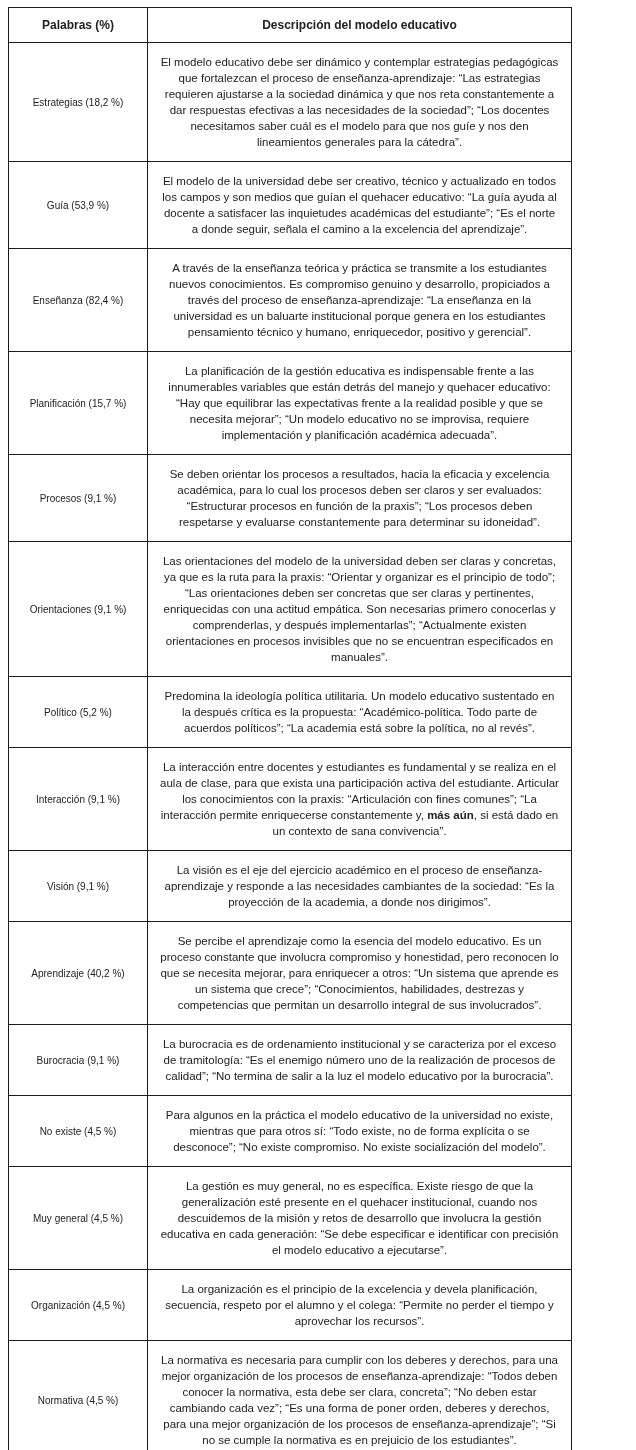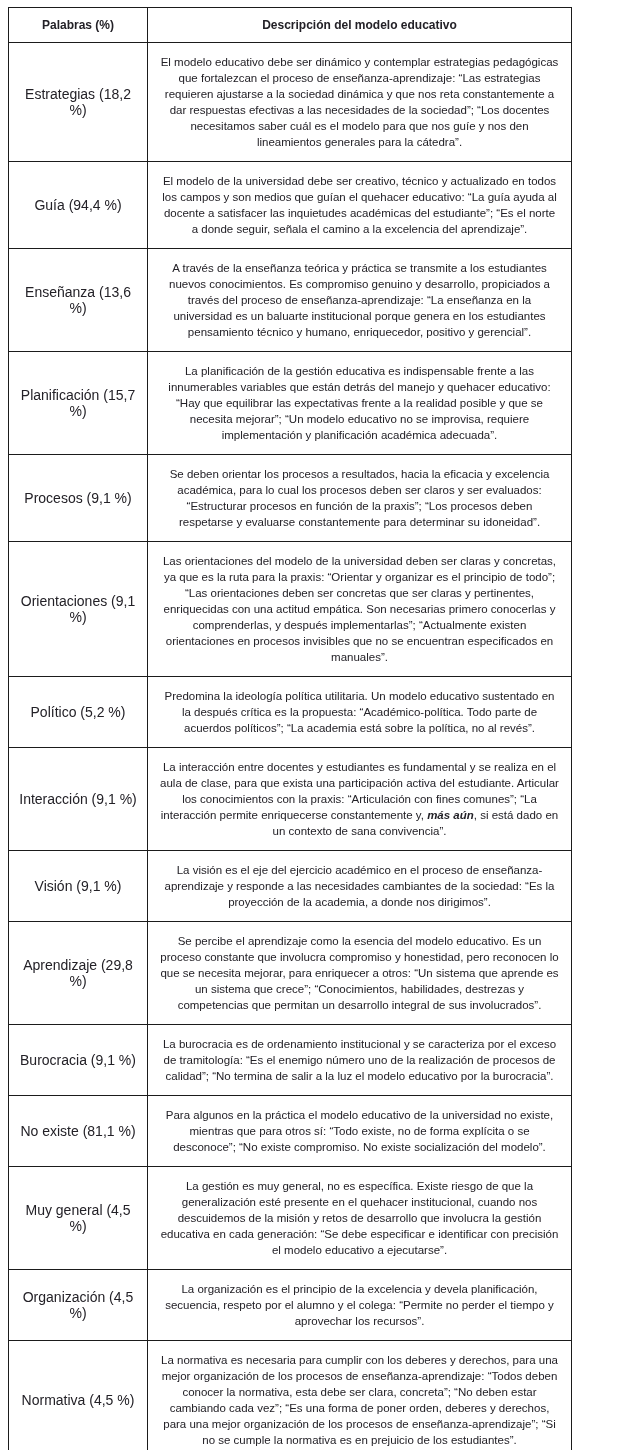--- a/index.html
+++ b/index.html
@@ -31,34 +31,33 @@
   th.hdr {
     font-size: 12px;
     font-weight: bold;
     text-align: center;
     padding: 10px 4px;
     color: #232127;
   }
   col.word-col { width: 139px; }
   td.word {
     text-align: center;
-    font-size: 14px;
+    font-size: 10px;
     padding: 8px 6px;
     color: #232127;
   }
   td.desc {
     font-size: 11.5px;
     line-height: 16px;
     text-align: center;
     padding: 11px 12px;
     color: #232127;
   }
   .emph {
     font-weight: bold;
-    font-style: italic;
   }
 </style>
 </head>
 <body>
 
 <div class="page">
   <table class="desc-table">
     <colgroup>
       <col class="word-col">
       <col>
@@ -68,25 +67,25 @@
         <th class="hdr">Palabras (%)</th>
         <th class="hdr">Descripción del modelo educativo</th>
       </tr>
     </thead>
     <tbody>
       <tr>
         <td class="word">Estrategias (18,2 %)</td>
         <td class="desc">El modelo educativo debe ser dinámico y contemplar estrategias pedagógicas que fortalezcan el proceso de enseñanza-aprendizaje: “Las estrategias requieren ajustarse a la sociedad dinámica y que nos reta constantemente a dar respuestas efectivas a las necesidades de la sociedad”; “Los docentes necesitamos saber cuál es el modelo para que nos guíe y nos den lineamientos generales para la cátedra”.</td>
       </tr>
       <tr>
-        <td class="word">Guía (94,4 %)</td>
+        <td class="word">Guía (53,9 %)</td>
         <td class="desc">El modelo de la universidad debe ser creativo, técnico y actualizado en todos los campos y son medios que guían el quehacer educativo: “La guía ayuda al docente a satisfacer las inquietudes académicas del estudiante”; “Es el norte a donde seguir, señala el camino a la excelencia del aprendizaje”.</td>
       </tr>
       <tr>
-        <td class="word">Enseñanza (13,6 %)</td>
+        <td class="word">Enseñanza (82,4 %)</td>
         <td class="desc">A través de la enseñanza teórica y práctica se transmite a los estudiantes nuevos conocimientos. Es compromiso genuino y desarrollo, propiciados a través del proceso de enseñanza-aprendizaje: “La enseñanza en la universidad es un baluarte institucional porque genera en los estudiantes pensamiento técnico y humano, enriquecedor, positivo y gerencial”.</td>
       </tr>
       <tr>
         <td class="word">Planificación (15,7 %)</td>
         <td class="desc">La planificación de la gestión educativa es indispensable frente a las innumerables variables que están detrás del manejo y quehacer educativo: “Hay que equilibrar las expectativas frente a la realidad posible y que se necesita mejorar”; “Un modelo educativo no se improvisa, requiere implementación y planificación académica adecuada”.</td>
       </tr>
       <tr>
         <td class="word">Procesos (9,1 %)</td>
         <td class="desc">Se deben orientar los procesos a resultados, hacia la eficacia y excelencia académica, para lo cual los procesos deben ser claros y ser evaluados: “Estructurar procesos en función de la praxis”; “Los procesos deben respetarse y evaluarse constantemente para determinar su idoneidad”.</td>
       </tr>
@@ -100,29 +99,29 @@
       </tr>
       <tr>
         <td class="word">Interacción (9,1 %)</td>
         <td class="desc"><span>La interacción entre docentes y estudiantes es fundamental y se realiza en el aula de clase, para que exista una participación activa del estudiante. Articular los conocimientos con la praxis: “Articulación con fines comunes”; “La interacción permite enriquecerse constantemente y, </span><span class="emph">más aún</span><span>, si está dado en un contexto de sana convivencia”.</span></td>
       </tr>
       <tr>
         <td class="word">Visión (9,1 %)</td>
         <td class="desc">La visión es el eje del ejercicio académico en el proceso de enseñanza-aprendizaje y responde a las necesidades cambiantes de la sociedad: “Es la proyección de la academia, a donde nos dirigimos”.</td>
       </tr>
       <tr>
-        <td class="word">Aprendizaje (29,8 %)</td>
+        <td class="word">Aprendizaje (40,2 %)</td>
         <td class="desc">Se percibe el aprendizaje como la esencia del modelo educativo. Es un proceso constante que involucra compromiso y honestidad, pero reconocen lo que se necesita mejorar, para enriquecer a otros: “Un sistema que aprende es un sistema que crece”; “Conocimientos, habilidades, destrezas y competencias que permitan un desarrollo integral de sus involucrados”.</td>
       </tr>
       <tr>
         <td class="word">Burocracia (9,1 %)</td>
         <td class="desc">La burocracia es de ordenamiento institucional y se caracteriza por el exceso de tramitología: “Es el enemigo número uno de la realización de procesos de calidad”; “No termina de salir a la luz el modelo educativo por la burocracia”.</td>
       </tr>
       <tr>
-        <td class="word">No existe (81,1 %)</td>
+        <td class="word">No existe (4,5 %)</td>
         <td class="desc">Para algunos en la práctica el modelo educativo de la universidad no existe, mientras que para otros sí: “Todo existe, no de forma explícita o se desconoce”; “No existe compromiso. No existe socialización del modelo”.</td>
       </tr>
       <tr>
         <td class="word">Muy general (4,5 %)</td>
         <td class="desc">La gestión es muy general, no es específica. Existe riesgo de que la generalización esté presente en el quehacer institucional, cuando nos descuidemos de la misión y retos de desarrollo que involucra la gestión educativa en cada generación: “Se debe especificar e identificar con precisión el modelo educativo a ejecutarse”.</td>
       </tr>
       <tr>
         <td class="word">Organización (4,5 %)</td>
         <td class="desc">La organización es el principio de la excelencia y devela planificación, secuencia, respeto por el alumno y el colega: “Permite no perder el tiempo y aprovechar los recursos”.</td>
       </tr>

